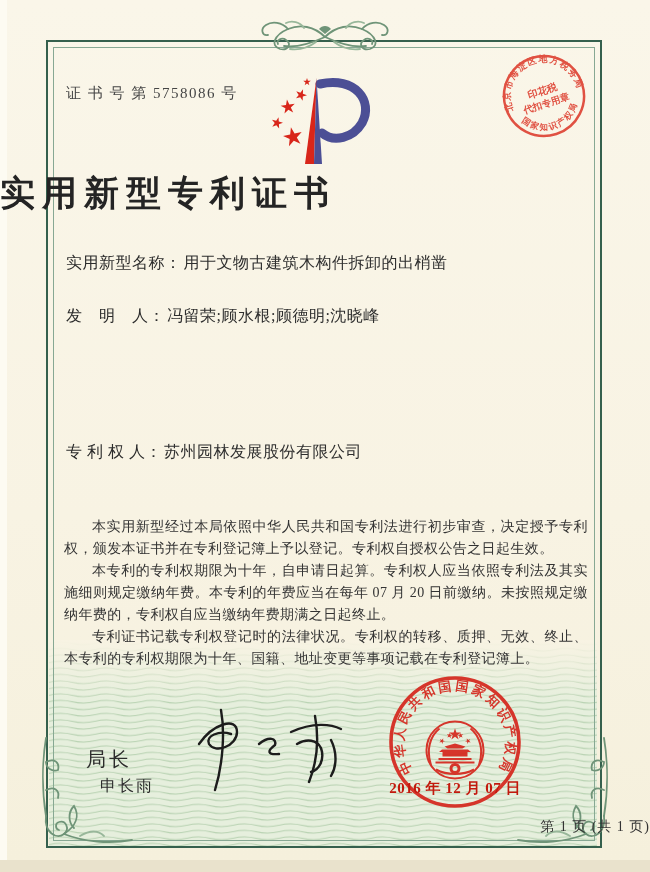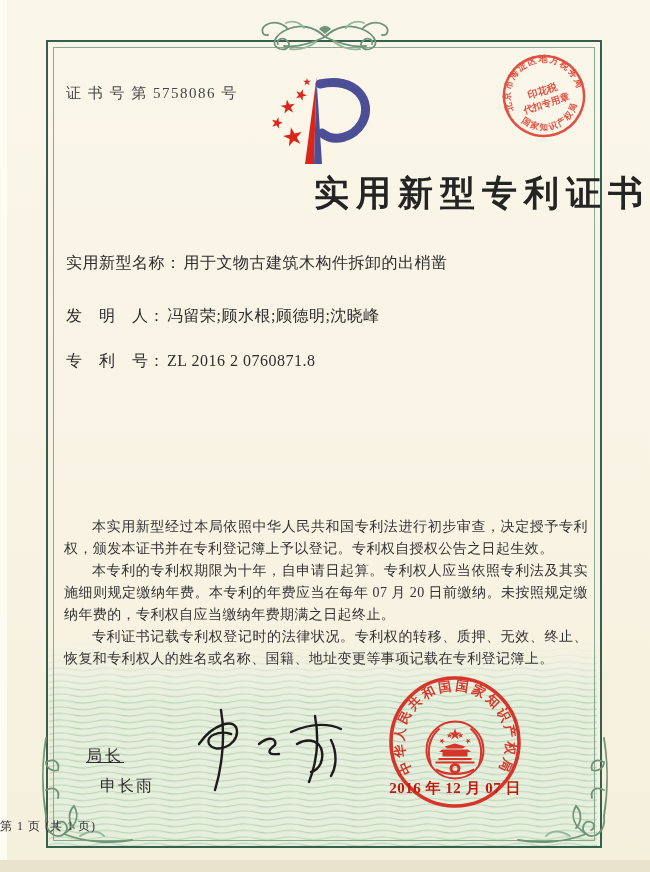--- a/index.html
+++ b/index.html
@@ -12,43 +12,43 @@
                border:2px solid #35604d;box-sizing:content-box;}
   .frame-inner{position:absolute;left:53px;top:47px;width:540px;height:792px;
                border:1px solid #87a893;}
 
   .waves{position:absolute;left:49px;top:640px;}
 
   .cert-no{position:absolute;left:66px;top:84px;font-size:15px;letter-spacing:1.5px;color:#454545;}
 
   .logo{position:absolute;left:260px;top:74px;}
 
-  .title{position:absolute;left:0;top:170px;width:650px;text-align:right;
+  .title{position:absolute;left:0;top:170px;width:650px;text-align:left;
          font-size:35px;font-weight:bold;letter-spacing:7px;color:#242424;}
 
   .field{position:absolute;left:66px;font-size:16px;color:#2e2e2e;letter-spacing:.5px;white-space:nowrap;}
   .f0{top:253px}.f1{top:306px}.f2{top:351px}.f3{top:398px}.f4{top:442px}.f5{top:490px}
   .field .lbl{color:#2b2b2b;}
   .field .val{margin-left:2px;}
 
   .paras{position:absolute;left:64px;top:516px;width:524px;font-size:14px;
          line-height:22px;text-align:justify;color:#333;letter-spacing:.4px;}
   .paras p{margin:0;text-indent:2em;}
 
-  .director-label{position:absolute;left:86px;top:746px;font-size:16px;letter-spacing:3px;color:#2c2c2c;text-decoration:underline;}
+  .director-label{position:absolute;left:86px;top:746px;font-size:20px;letter-spacing:3px;color:#2c2c2c;}
   .director-name{position:absolute;left:100px;top:776px;font-size:16px;letter-spacing:2px;color:#2c2c2c;}
   .signature{position:absolute;left:185px;top:704px;}
 
   .tax-stamp{position:absolute;left:494px;top:46px;}
   .official-seal{position:absolute;left:383px;top:670px;}
   .seal-date{position:absolute;left:388px;top:779px;width:134px;text-align:center;
              font-size:15px;font-weight:bold;color:#c2190d;letter-spacing:.5px;white-space:nowrap;}
 
-  .footer{position:absolute;left:0;top:818px;width:650px;text-align:left;
-          font-size:12px;color:#333;letter-spacing:1px;}
+  .footer{position:absolute;left:0;top:818px;width:650px;text-align:right;
+          font-size:14px;color:#333;letter-spacing:1px;}
 
   .orn-top{position:absolute;left:218px;top:16px;}
   .orn-bl{position:absolute;left:20px;top:732px;}
   .orn-br{position:absolute;left:512px;top:732px;transform:scale(-1,1);}
 </style>
 </head>
 <body>
 
 <div class="page">
   <div class="edge-strip"></div>
@@ -143,28 +143,28 @@
   </svg>
 
   <div class="title">实用新型专利证书</div>
 
   <div class="field f0">
     <span class="lbl">实用新型名称：</span><span class="val">用于文物古建筑木构件拆卸的出梢凿</span>
   </div>
   <div class="field f1">
     <span class="lbl">发　明　人：</span><span class="val">冯留荣;顾水根;顾德明;沈晓峰</span>
   </div>
-  <div class="field f2">
-    <span class="lbl">专　利　号：</span><span class="val">ZL 2016 2 0760871.8</span>
+  <div class="field f4">
+    <span class="lbl">专 利 权 人：</span><span class="val">苏州园林发展股份有限公司</span>
   </div>
 
   <div class="paras">
     <p>本实用新型经过本局依照中华人民共和国专利法进行初步审查，决定授予专利权，颁发本证书并在专利登记簿上予以登记。专利权自授权公告之日起生效。</p>
     <p>本专利的专利权期限为十年，自申请日起算。专利权人应当依照专利法及其实施细则规定缴纳年费。本专利的年费应当在每年 07 月 20 日前缴纳。未按照规定缴纳年费的，专利权自应当缴纳年费期满之日起终止。</p>
-    <p>专利证书记载专利权登记时的法律状况。专利权的转移、质押、无效、终止、恢复和专利权人的姓名或名称、国籍、地址变更等事项记载在专利登记簿上。</p>
+    <p>专利证书记载专利权登记时的法律状况。专利权的转移、质押、无效、终止、本专利的专利权期限为十年、国籍、地址变更等事项记载在专利登记簿上。</p>
   </div>
 
   <div class="director-label">局长</div>
   <div class="director-name">申长雨</div>
 
   <svg class="signature" width="165" height="92" viewBox="0 0 165 92">
     <g stroke="#1c1c1c" stroke-width="2.4" fill="none" stroke-linecap="round">
       <path d="M14 40 C28 20 52 12 52 28 C52 42 30 50 24 40 C20 32 34 26 46 30"></path>
       <path d="M36 6 C40 28 38 60 30 86"></path>
       <path d="M74 40 C84 32 92 34 90 41 C82 47 82 51 94 50"></path>

